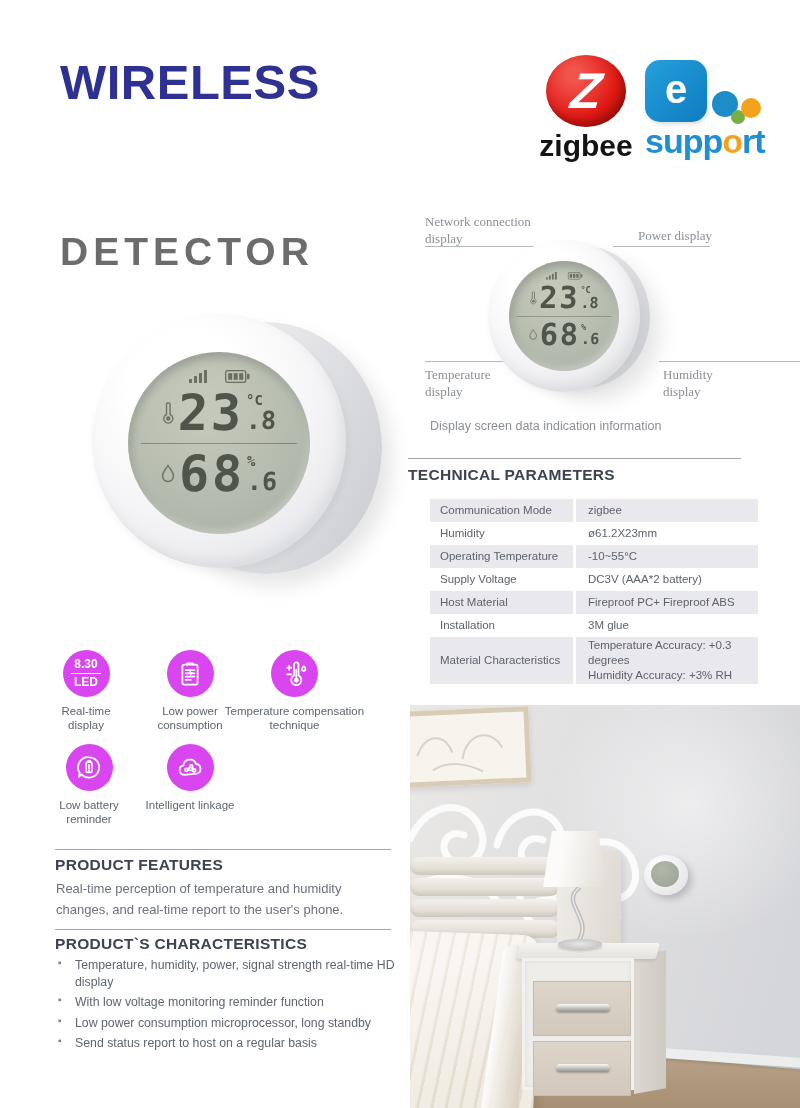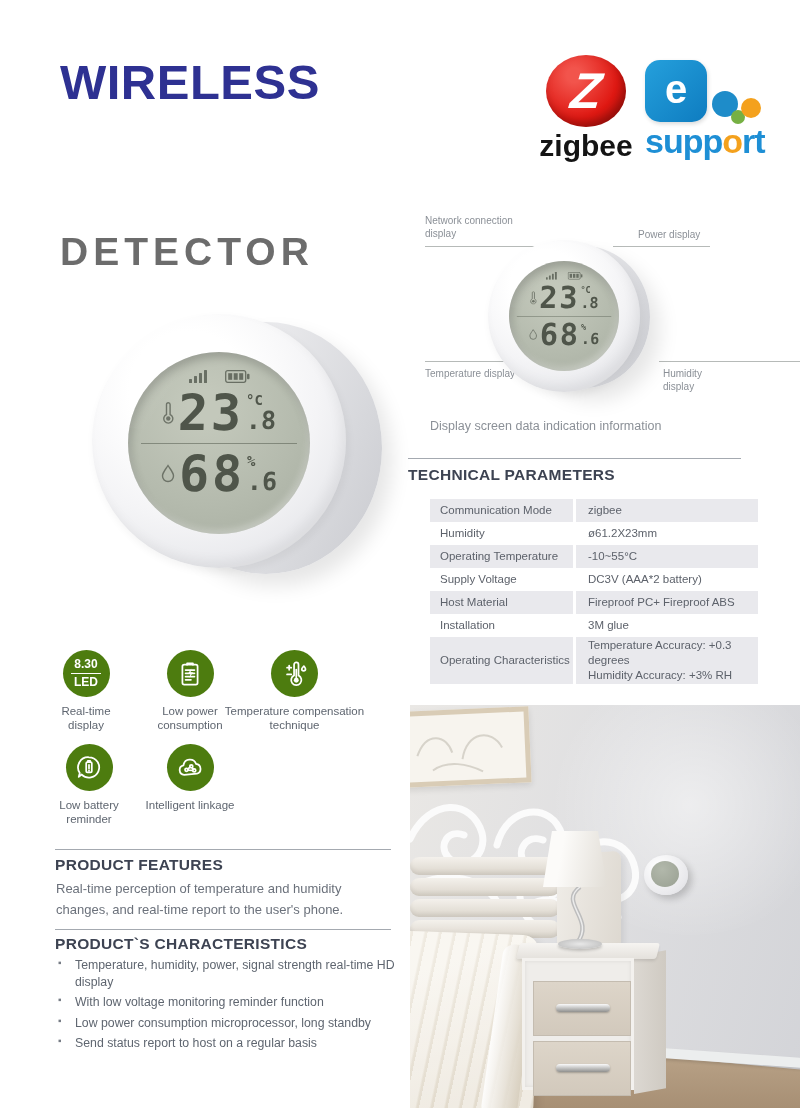--- a/index.html
+++ b/index.html
@@ -28,21 +28,21 @@
   .ewelink-e { color:#fff; font-size:40px; font-weight:800; line-height:1; padding-bottom:4px; }
   .dot { position:absolute; border-radius:50%; }
   .dot-blue { left:67px; top:33px; width:26px; height:26px; background:#1e8cc9; }
   .dot-green { left:86px; top:52px; width:14px; height:14px; background:#76b043; }
   .dot-orange { left:96px; top:40px; width:20px; height:20px; background:#f4a11d; }
   .ewelink-word { position:absolute; left:0; top:64px; font-size:34px; font-weight:700; color:#1e8fd5;
       letter-spacing:-1px; }
   .ewelink-word .o-orange { color:#f4a11d; }
 
   
-  .anno { position:absolute; font-size:10px; color:#8b9097; line-height:1.3; }
+  .anno { position:absolute; font-size:13px; color:#8b9097; line-height:1.3;font-family:Liberation Serif, serif; }
   .anno-line { position:absolute; height:1px; background:#b6bab8; }
   .diagram-caption { position:absolute; left:430px; top:419px; width:290px; text-align:left;
       font-size:12.5px; color:#8b9097; }
 
   
   .device { position:absolute; }
   .dev-body { position:absolute; border-radius:50%;
       background:linear-gradient(115deg,#f1f1f3 20%,#d6d7db 75%, #c9cacf);
       box-shadow:10px 12px 20px rgba(0,0,0,.10); }
   .dev-face { position:absolute; border-radius:50%;
@@ -84,21 +84,21 @@
   .tech-row { display:flex; align-items:stretch; }
   .tech-row.shaded .cell { background:#e9e9ed; }
   .cell { padding:4px 0 4px 10px; display:flex; flex-direction:column; justify-content:center; line-height:15px; }
   .cell-label { width:146px; border-right:3px solid #ffffff; flex:none; }
   .cell-value { flex:1; padding-left:12px; }
   .tech-row-normal { height:23px; }
   .tech-row-tall { height:47px; }
 
   
   .feature { position:absolute; text-align:center; }
-  .feature-circle { width:47px; height:47px; border-radius:50%; background:#4d7c0f; margin:0 auto 7px;
+  .feature-circle { width:47px; height:47px; border-radius:50%; background:#d946ef; margin:0 auto 7px;
       display:flex; align-items:center; justify-content:center; }
   .feature-label { font-size:11.5px; color:#5f6670; line-height:1.25; }
   .led-text { display:flex; flex-direction:column; align-items:center; color:#fff; font-weight:bold; }
   .led-top { font-size:12px; line-height:1.15; border-bottom:1.4px solid #fff; padding:0 3px 1px; }
   .led-bottom { font-size:12px; line-height:1.2; padding-top:1px; }
   .feature svg.f-icon { width:28px; height:28px; stroke:#ffffff; fill:none; stroke-width:1.5;
       stroke-linecap:round; stroke-linejoin:round; }
 
   
   .pf-body { position:absolute; left:56px; top:878px; width:336px; font-size:13px; color:#6b717b; line-height:1.62; }
@@ -313,21 +313,21 @@
     </div>
     <div class="tech-row tech-row-normal shaded">
       <div class="cell cell-label">Host Material</div>
       <div class="cell cell-value">Fireproof PC+ Fireproof ABS</div>
     </div>
     <div class="tech-row tech-row-normal">
       <div class="cell cell-label">Installation</div>
       <div class="cell cell-value">3M glue</div>
     </div>
     <div class="tech-row tech-row-tall shaded">
-      <div class="cell cell-label">Operating Characteristics</div>
+      <div class="cell cell-label">Material Characteristics</div>
       <div class="cell cell-value">
         <span>Temperature Accuracy: +0.3 degrees</span>
         <span>Humidity Accuracy: +3% RH</span>
       </div>
     </div>
   </div>
 
   <div class="feature" style="left:45px; top:650px; width:82px;">
     <div class="feature-circle">
       <div class="led-text">

